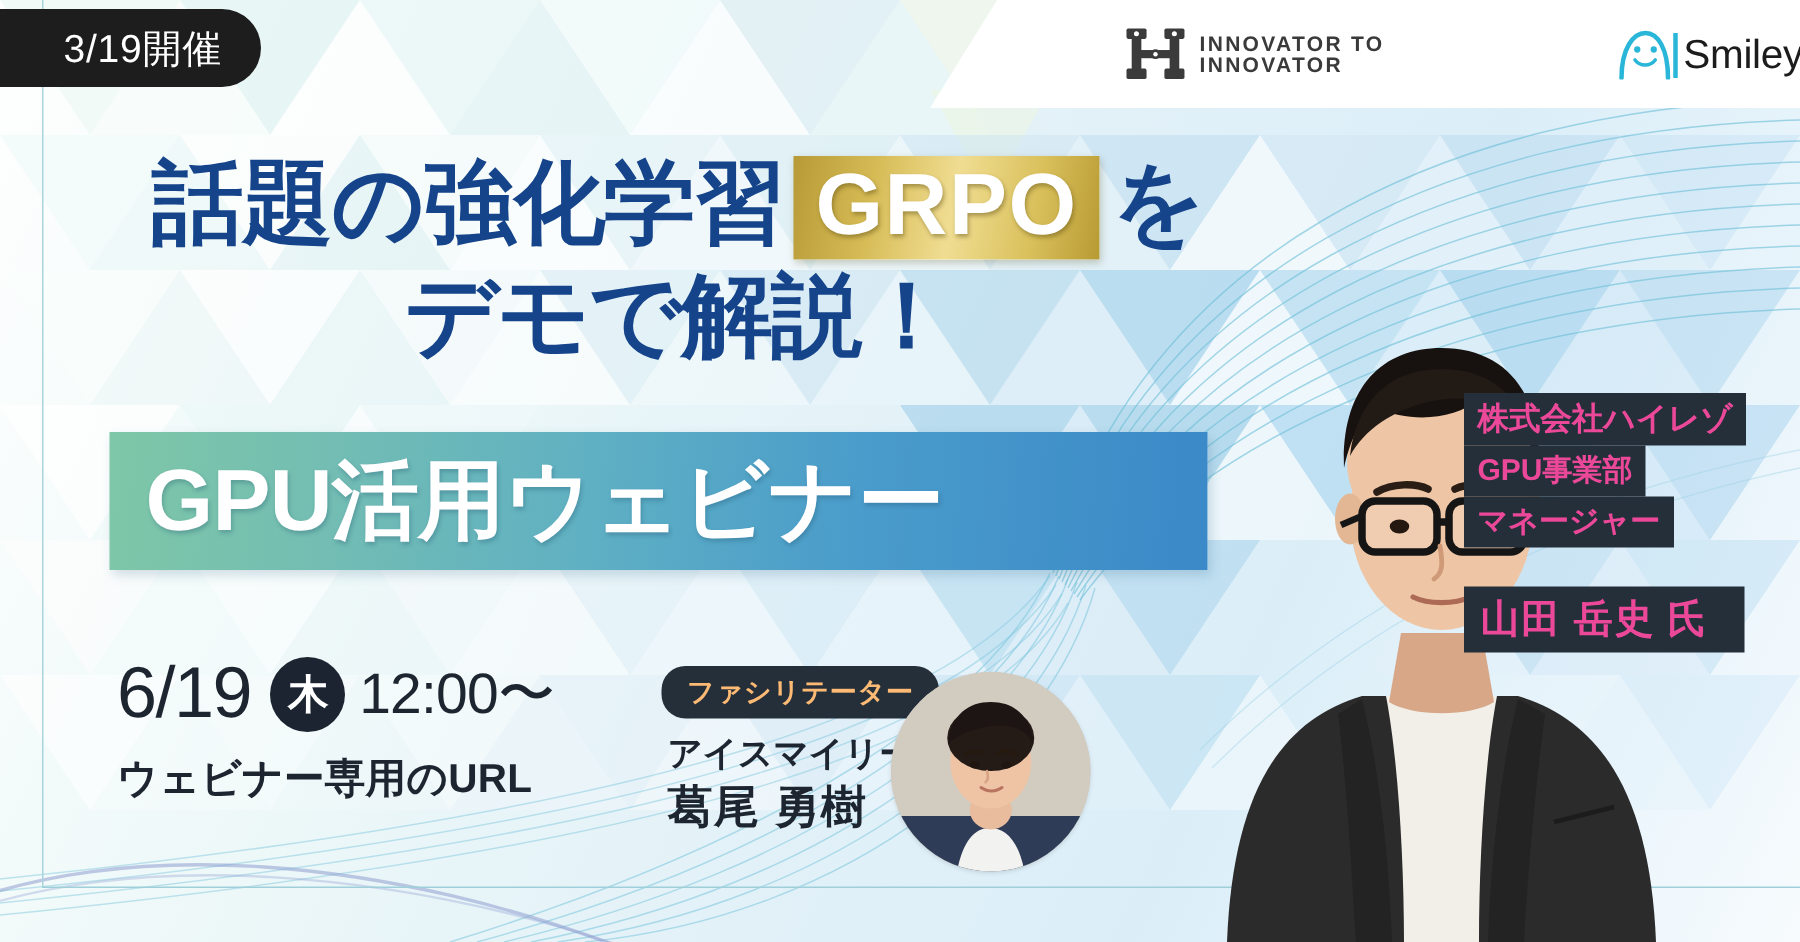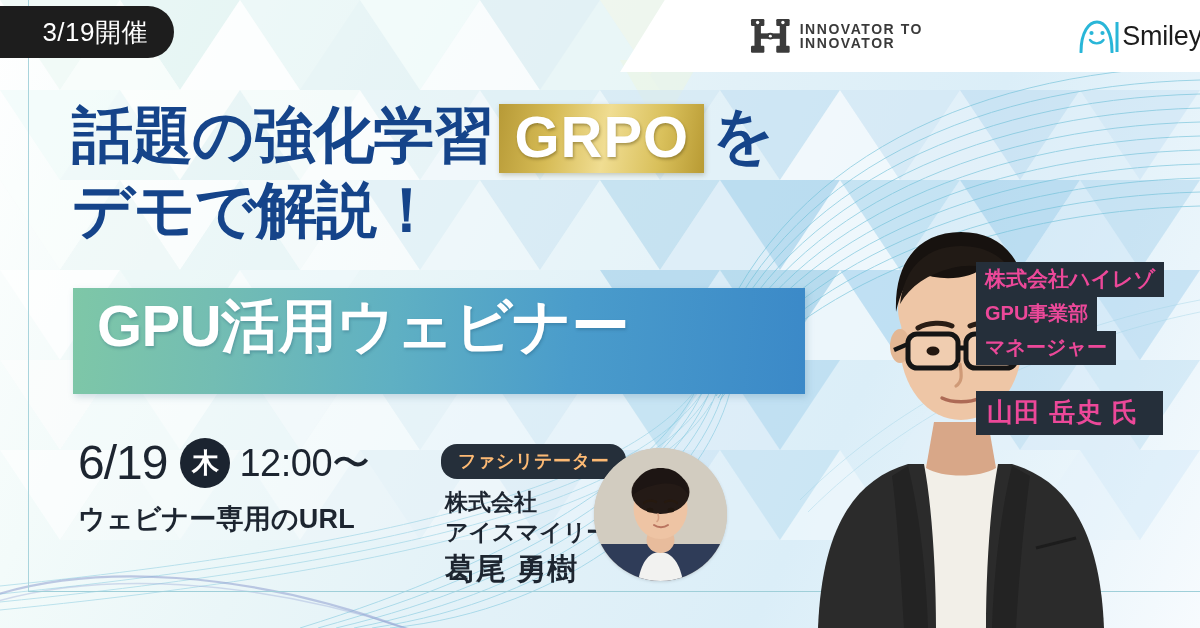--- a/index.html
+++ b/index.html
@@ -90,39 +90,40 @@
   
   .headline {
     position:absolute; left:72px; top:104px; width:760px;
   }
   .hl-line {
     display:flex; align-items:flex-start;
     font-size:61px; font-weight:bold;
     color:#15448a; line-height:1.02;
     letter-spacing:-1px;
     white-space:nowrap;
+    justify-content:center;
   }
   .hl-line.l2 { margin-top:6px; }
   .grpo-box {
     display:inline-flex; align-items:center; justify-content:center;
     background:linear-gradient(100deg,#b79a37 0%,#d6bb55 26%,#f0dd92 52%,#d9c05b 78%,#b89a33 100%);
     padding:3px 15px 7px 15px;
     margin:0 8px 0 6px;
     box-shadow:1px 2px 5px rgba(90,80,30,.28);
   }
   .grpo-box span {
     color:#ffffff; font-size:58px; font-weight:bold; letter-spacing:1px;
     text-shadow:1px 2px 3px rgba(90,75,20,.45);
   }
 
   
   .subtitle-bar {
-    position:absolute; left:73px; top:288px; width:732px; height:106px;
+    position:absolute; left:73px; top:288px; width:732px; height:92px;
     background:linear-gradient(95deg,#7ec7a7 0%,#73bdb3 20%,#5fb0c3 44%,#4a9ccb 68%,#3b89c8 100%);
-    display:flex; 
+    display:flex; align-items:center;
     box-shadow:2px 3px 7px rgba(60,110,140,.22);
   }
   .subtitle-bar span {
     color:#ffffff; font-size:58px; font-weight:bold;
     letter-spacing:-0.5px; padding-left:24px;
     text-shadow:1px 2px 3px rgba(30,80,110,.30);
     white-space:nowrap;
   }
 
   
@@ -440,21 +441,20 @@
       <span class="date-time">12:00〜</span>
     </div>
     <div class="date-url">ウェビナー専用のURL</div>
   </div>
 
   <div class="facil-block">
     <span class="facil-pill">
       <span>ファシリテーター</span>
     </span>
     <div class="facil-name">
-      <span class="c1">株式会社</span>
       <span class="c2">アイスマイリー</span>
       <span class="c3">葛尾 勇樹</span>
     </div>
   </div>
 
   <div class="facil-photo">
     <svg viewBox="0 0 133 133">
       <rect width="133" height="133" fill="#d2ccc0"></rect>
       <rect y="96" width="133" height="37" fill="#2f3c58"></rect>
       <path d="M44 133 C 48 112, 56 104, 66 104 C 76 104, 85 112, 89 133 Z" fill="#f2f2f0"></path>

